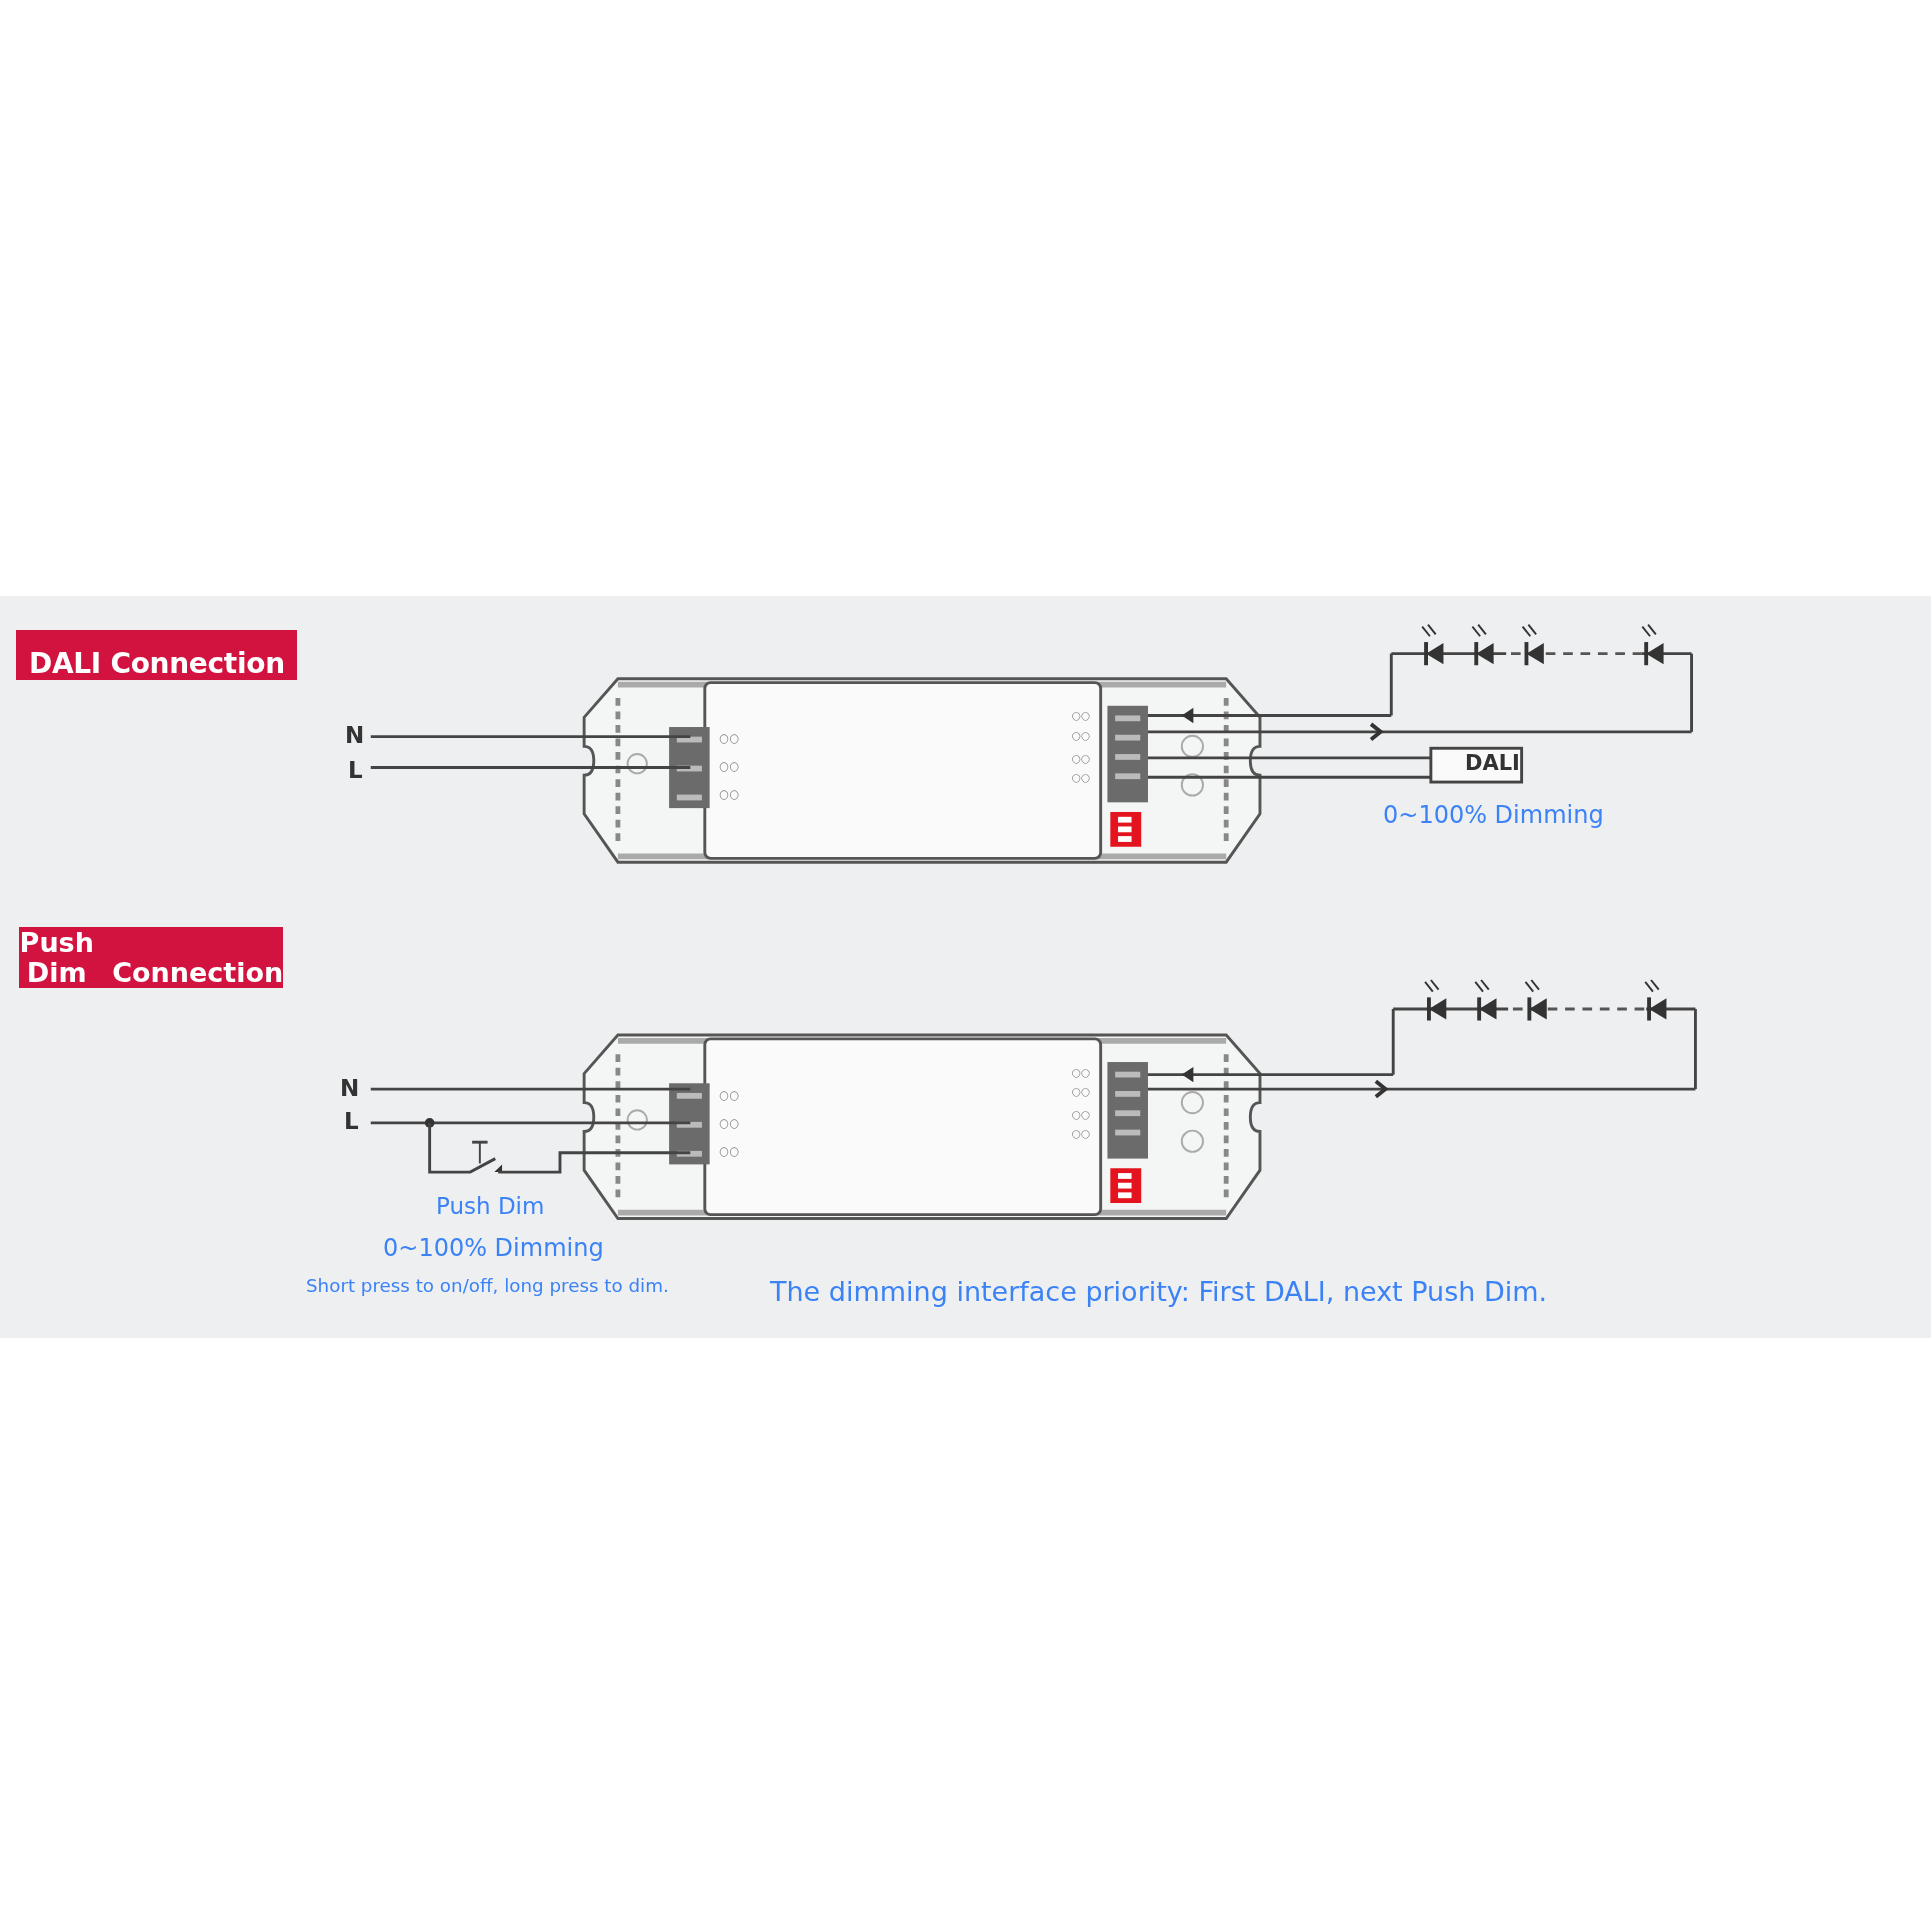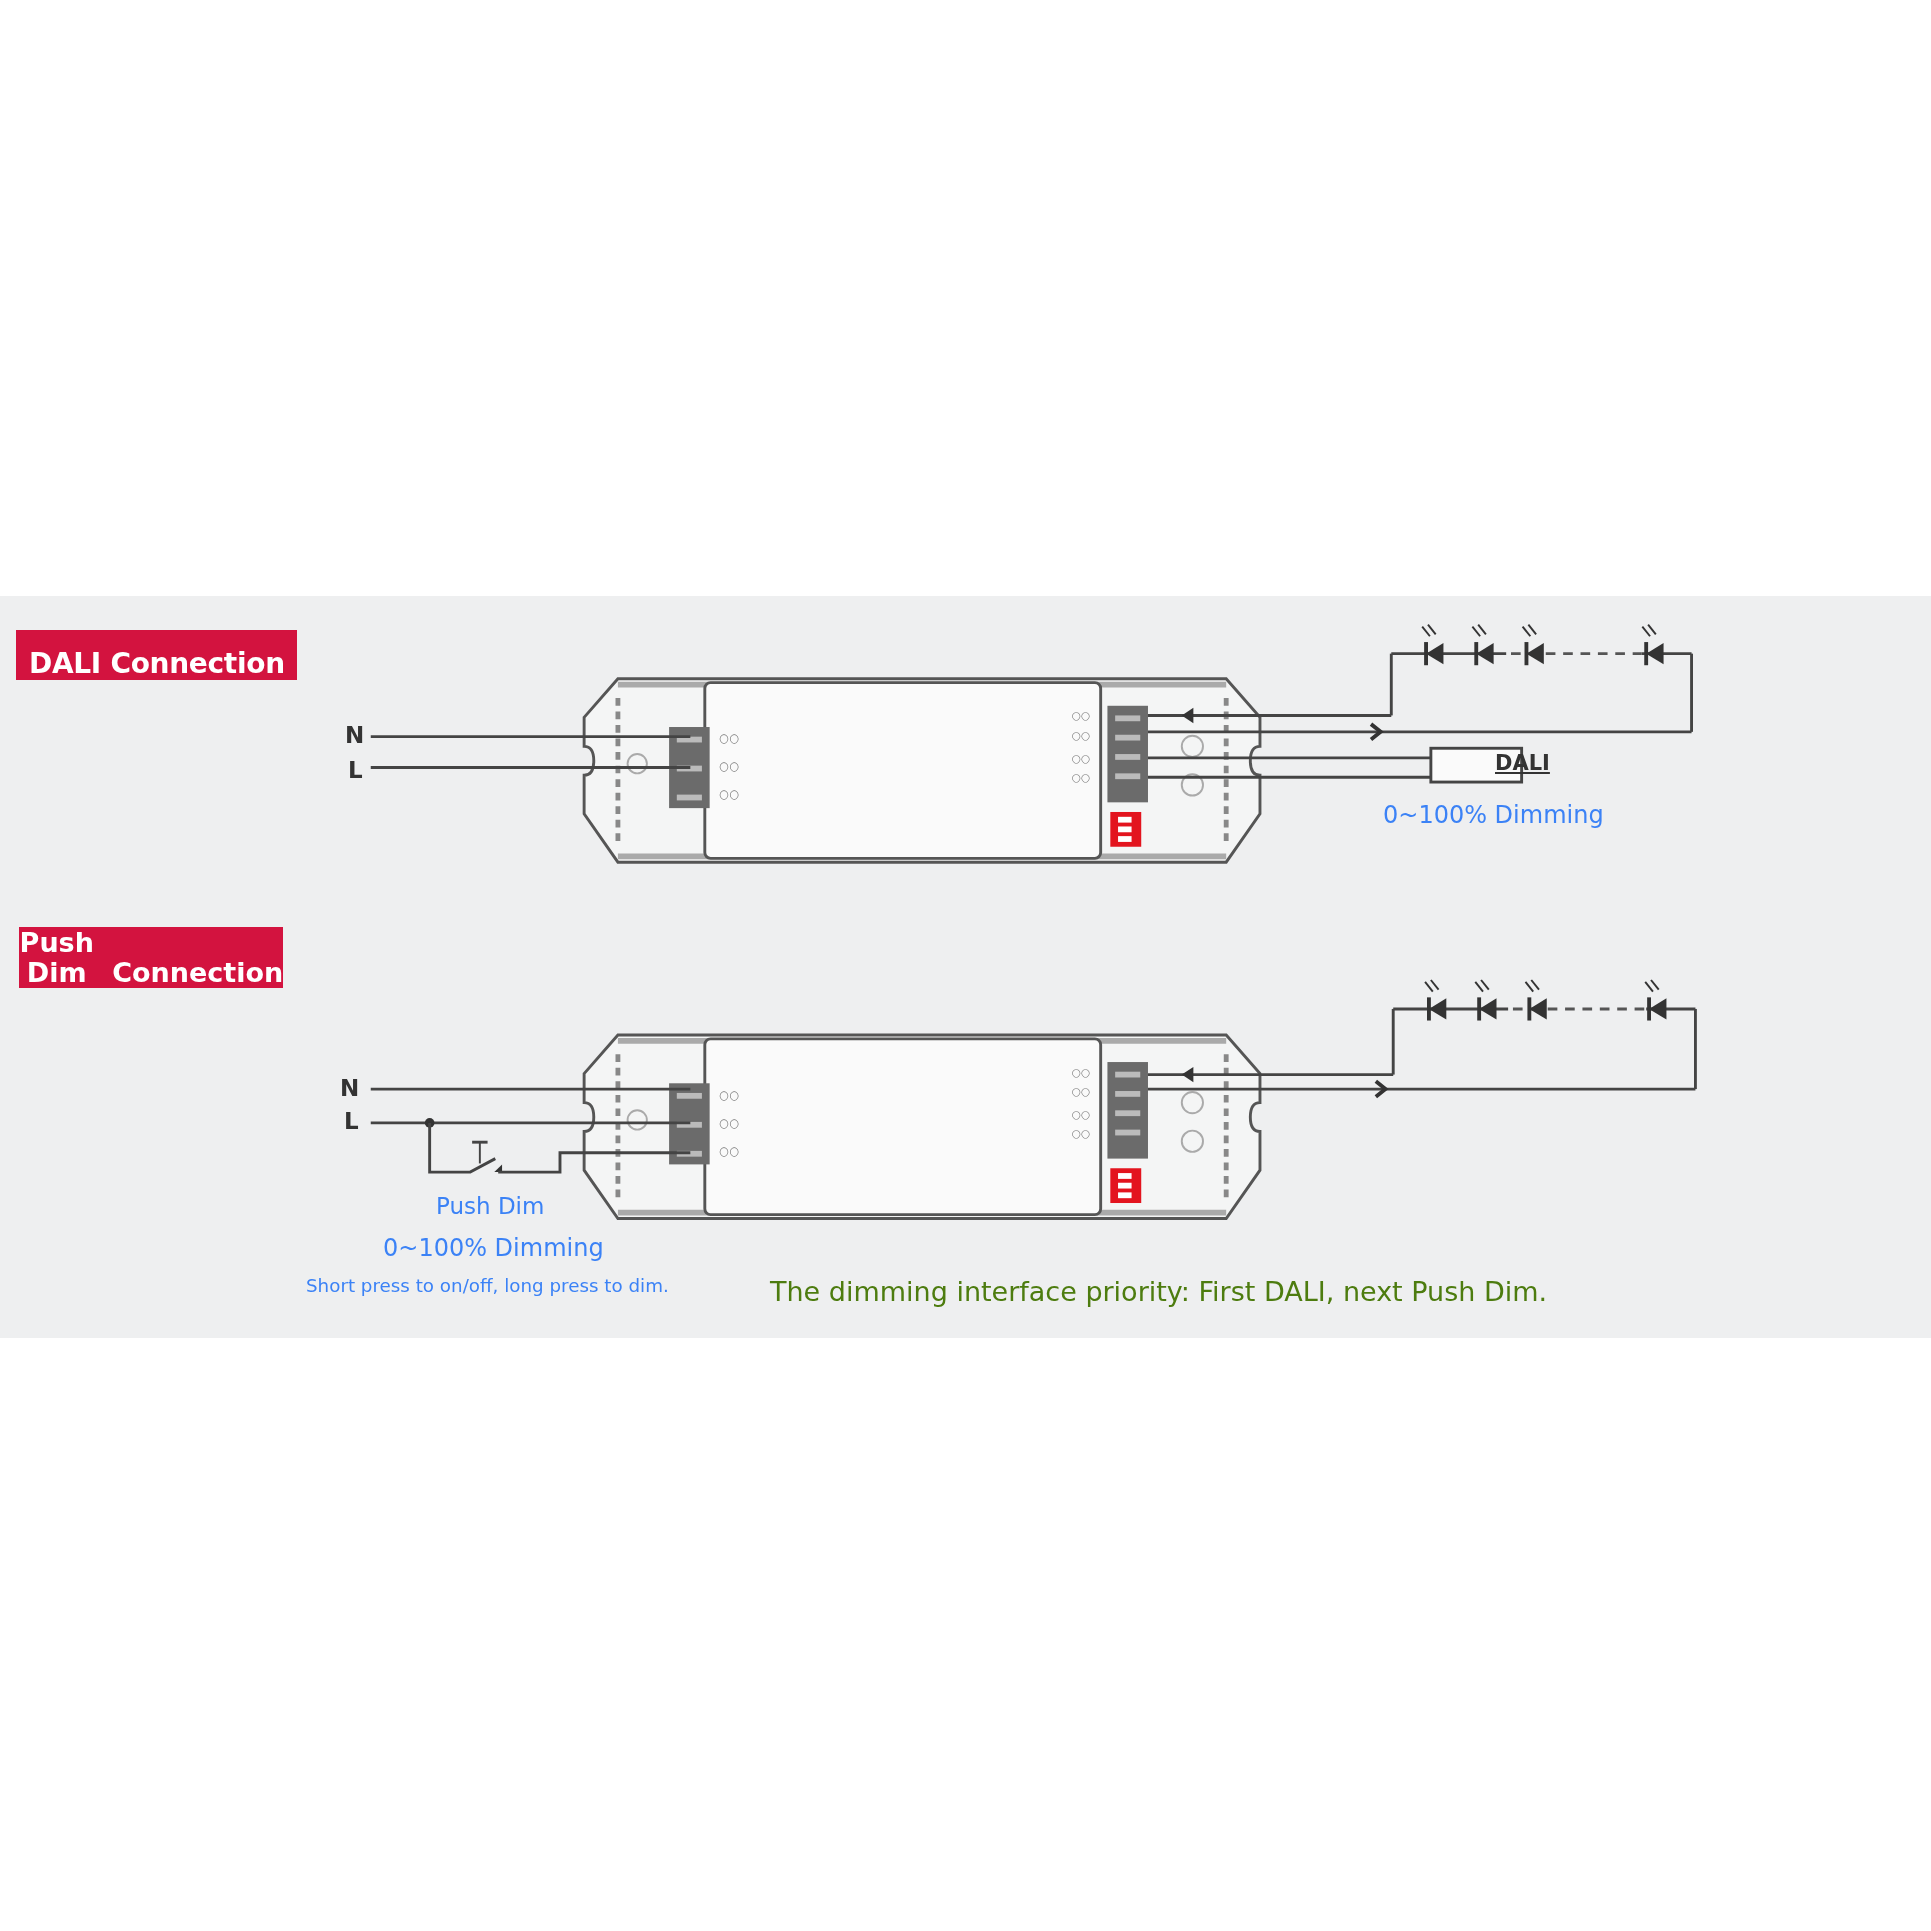--- a/index.html
+++ b/index.html
@@ -150,23 +150,23 @@
   <g transform="translate(1584,1045)">
       <use href="#led"></use>
     </g>
   <g transform="translate(1708,1045)">
       <use href="#led"></use>
     </g>
 </svg>
 
 <span class="txt nl" style="left:345px;top:722px;">N</span>
 <span class="txt nl" style="left:348px;top:757px;">L</span>
-<span class="txt" style="left:1495px;top:751px;font-size:21px;font-weight:bold;color:#333;text-decoration:underline;">DALI</span>
+<span class="txt" style="left:1465px;top:751px;font-size:21px;font-weight:bold;color:#333;">DALI</span>
 <span class="txt" style="left:1383px;top:801px;font-size:24px;">0~100% Dimming</span>
 
 <span class="txt nl" style="left:340px;top:1075px;">N</span>
 <span class="txt nl" style="left:344px;top:1108px;">L</span>
 <span class="txt" style="left:436px;top:1193px;font-size:23px;">Push Dim</span>
 <span class="txt" style="left:383px;top:1234px;font-size:24px;">0~100% Dimming</span>
 <span class="txt" style="left:306px;top:1275px;font-size:18.3px;">Short press to on/off, long press to dim.</span>
 
-<span class="txt" style="left:770px;top:1276px;font-size:27px;color:#4d7c0f;">The dimming interface priority: First DALI, next Push Dim.</span>
+<span class="txt" style="left:770px;top:1276px;font-size:27px;color:#3b82f6;">The dimming interface priority: First DALI, next Push Dim.</span>
 
 
 </body></html>

